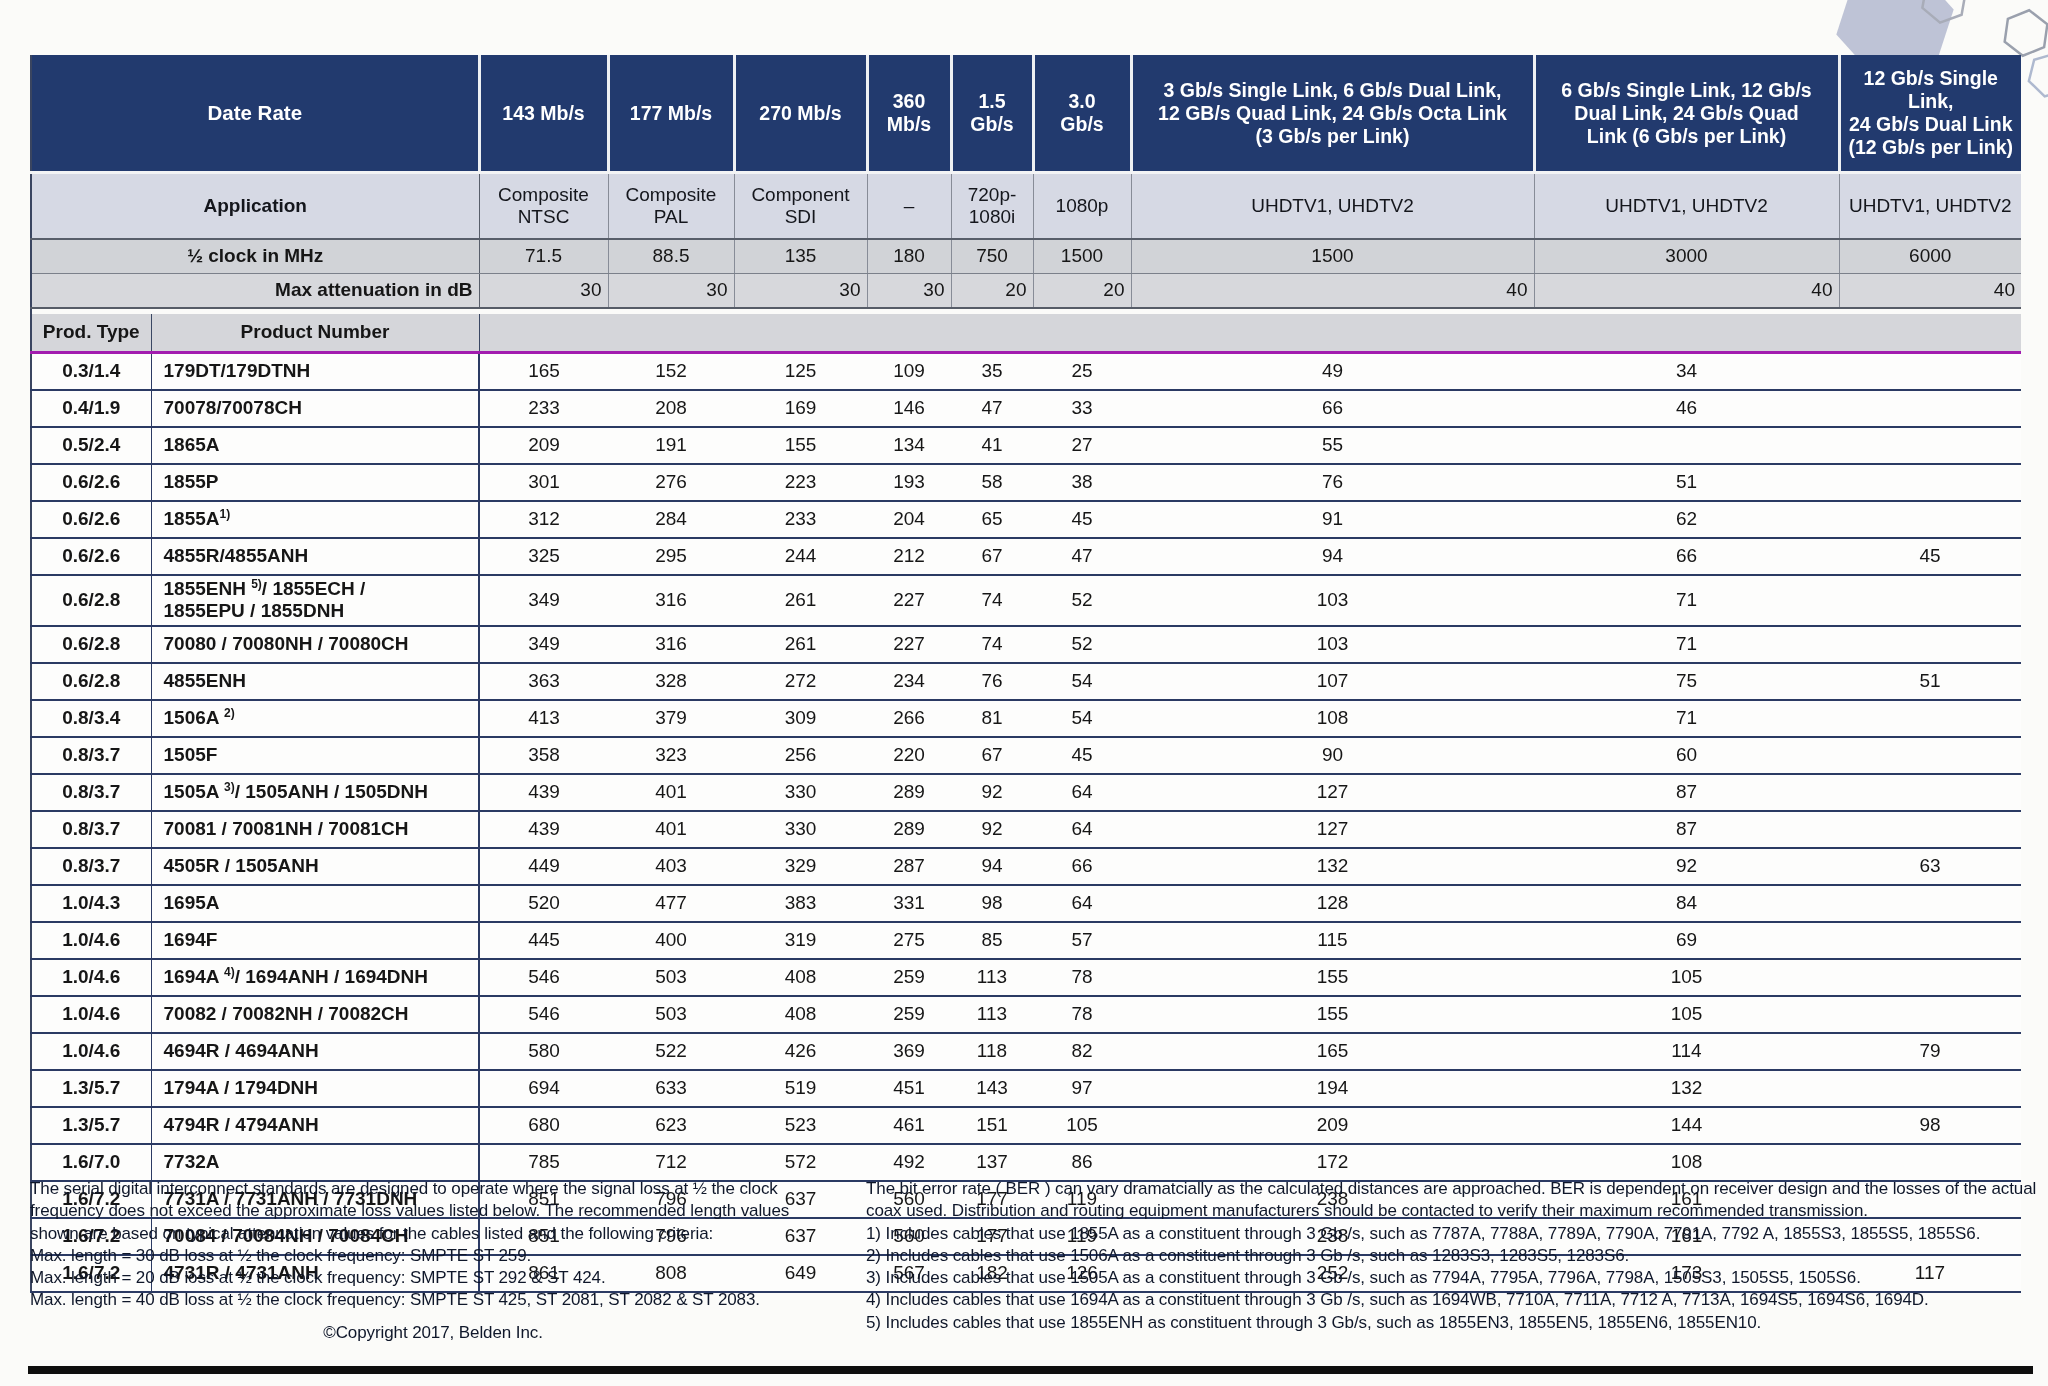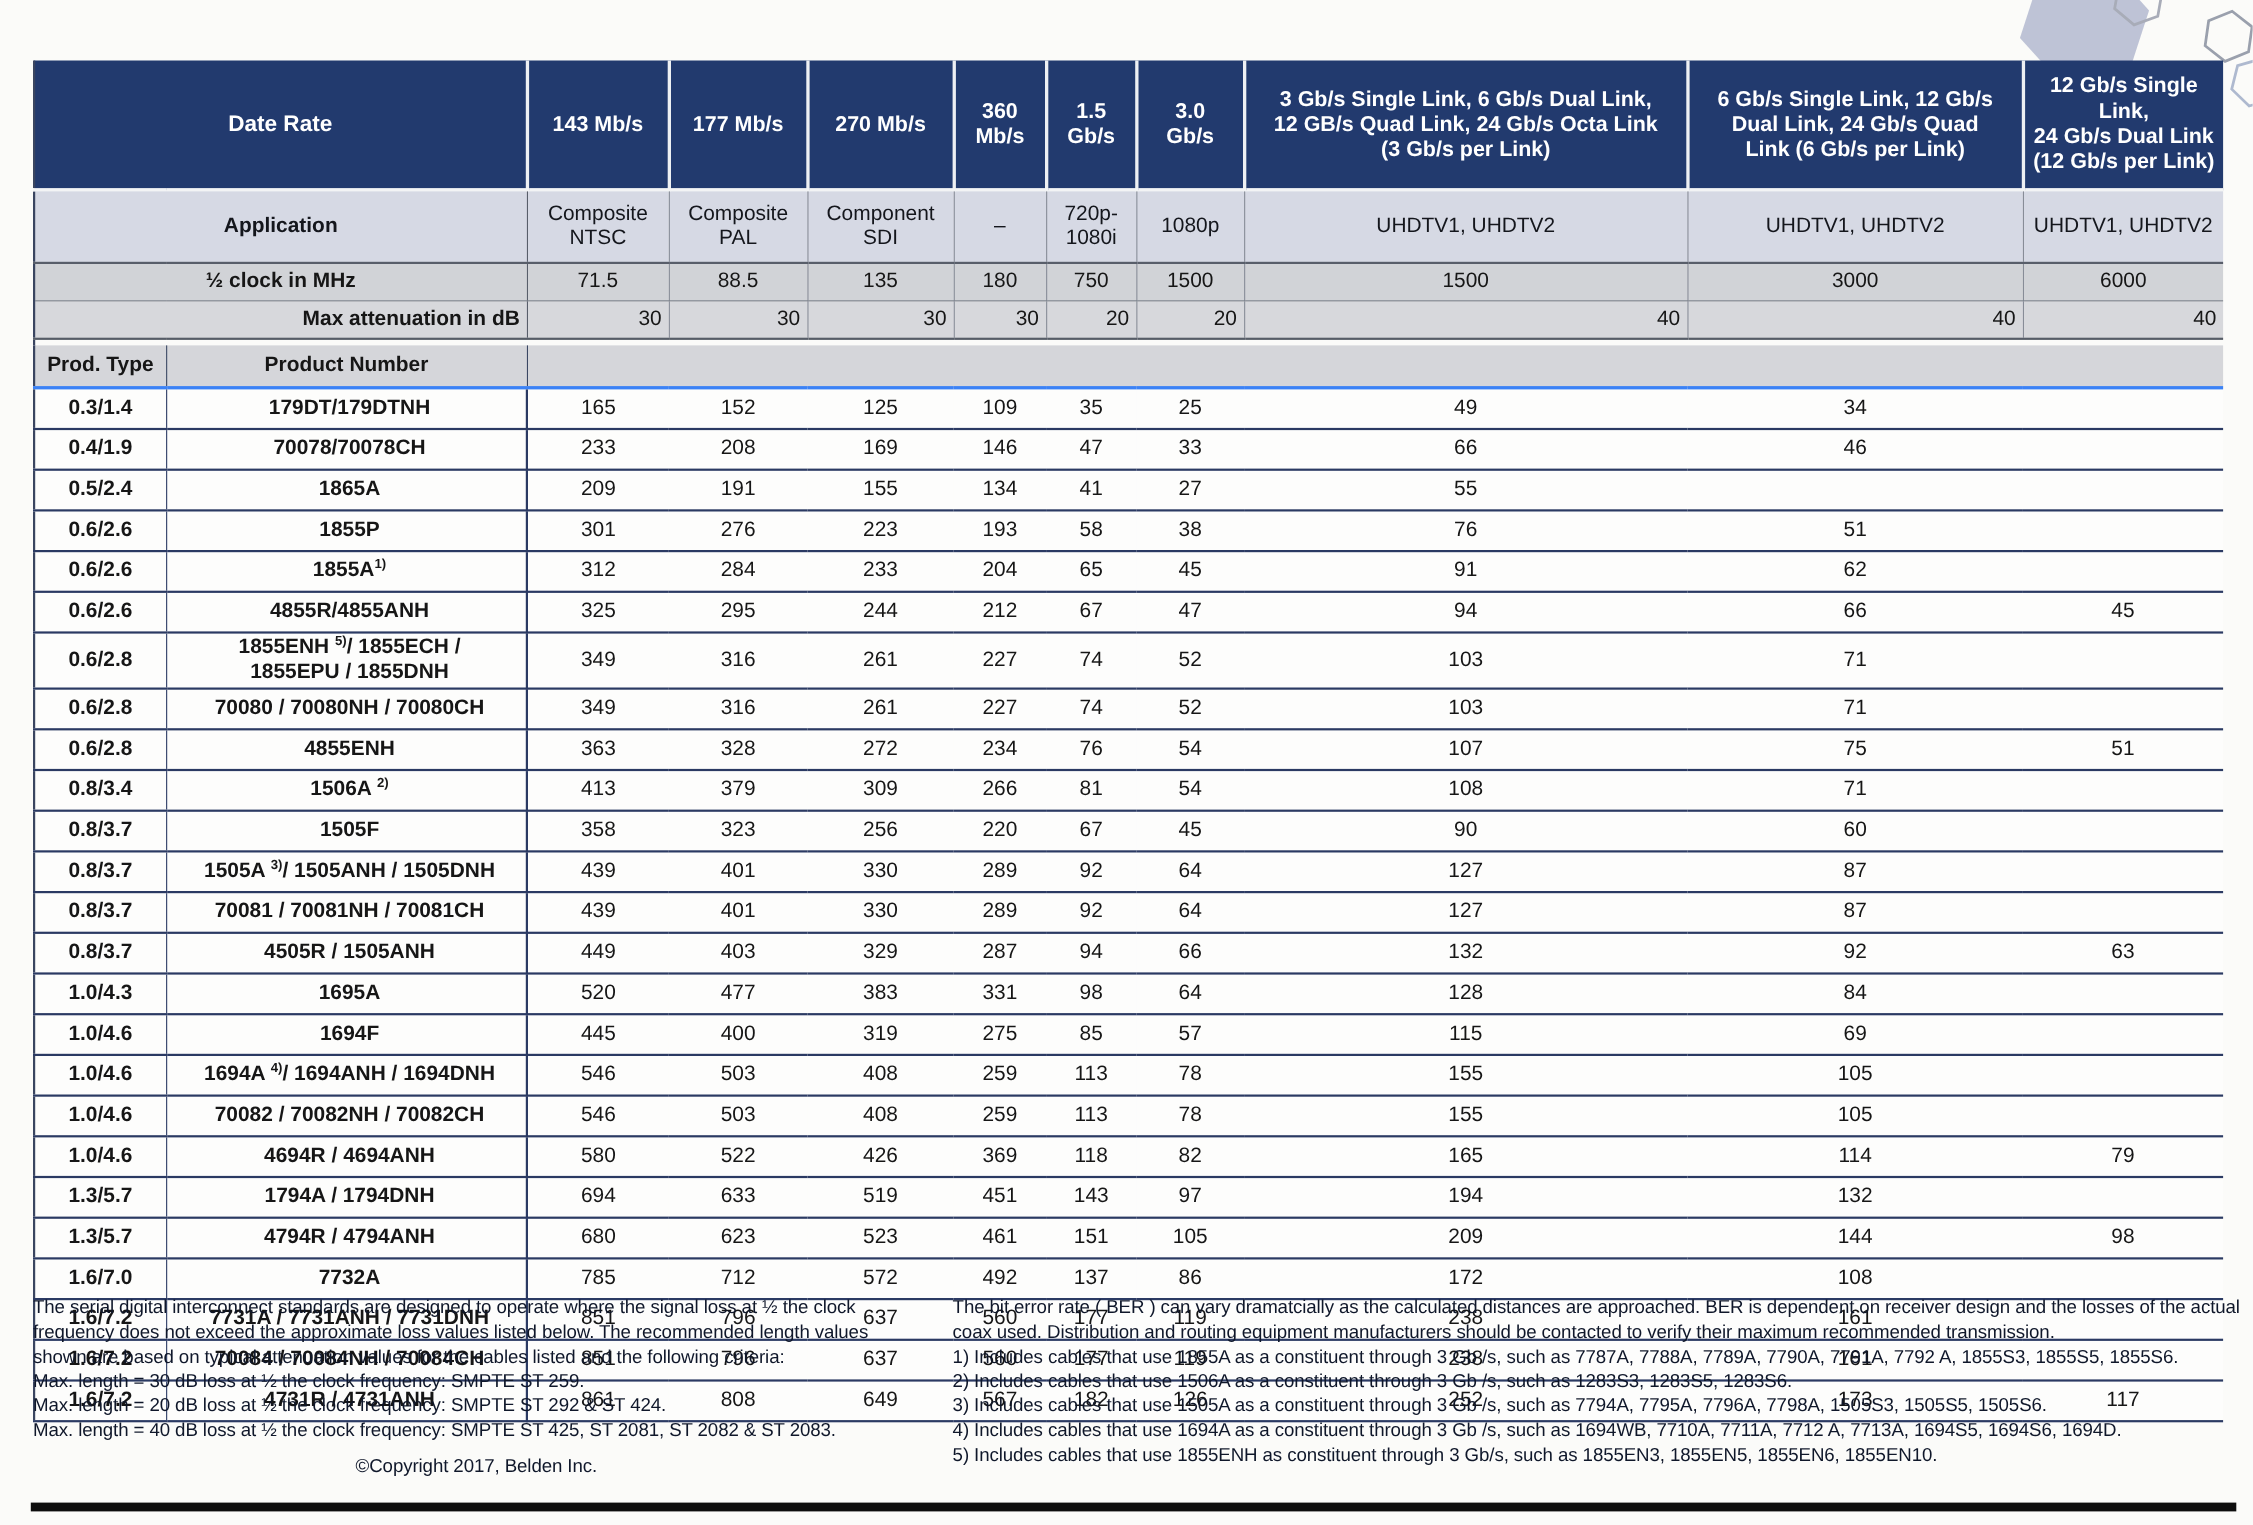--- a/index.html
+++ b/index.html
@@ -40,28 +40,28 @@
   
   .row-clock th,.row-atten th{font-weight:normal;height:29px;border-right:1px solid #878c97;margin-left:33px;}
   .row-clock th:last-child,.row-atten th:last-child{border-right:none;}
   .row-clock th{background:#d1d3d7;border-bottom:1.5px solid #7b808a;}
   .row-atten th{background:#d7d8dc;border-bottom:2px solid #565c67;text-align:right;}
   .row-clock th.label,.row-atten th.label{font-weight:bold;border-right:1.5px solid #585e6a;}
   
   tr.spacer td{height:5px;padding:0;background:#fbfbf9;border:none;}
   
   .row-prod th{
-    background:#d5d6da;height:33px;border-bottom:3px solid #3b82f6;font-weight:bold;
+    background:#d5d6da;height:33px;border-bottom:3px solid #a21caf;font-weight:bold;
   }
   .row-prod th.pt,.row-prod th.pn{border-right:1.5px solid #3a4763;}
   
   tbody td{background:#fdfdfc;height:31px;border-bottom:2.5px solid #2b3a63;}
   tbody td.ptype{font-weight:bold;border-right:1.5px solid #2b3a63;margin-top:12px;}
   tbody td.pnum{
-    font-weight:bold;text-align:center;padding-left:12px;
+    font-weight:bold;text-align:left;padding-left:12px;
     border-right:2px solid #2b3a63;white-space:pre-line;
   }
   sup.fn{font-size:12px;font-weight:bold;vertical-align:super;line-height:0;}
   
   .notes{
     position:absolute;left:30px;top:1178px;width:2008px;
     display:flex;gap:30px;font-size:17px;line-height:1.31;color:#0f172a;
     letter-spacing:-0.1px;
   }
   .notes p{margin:0;}

